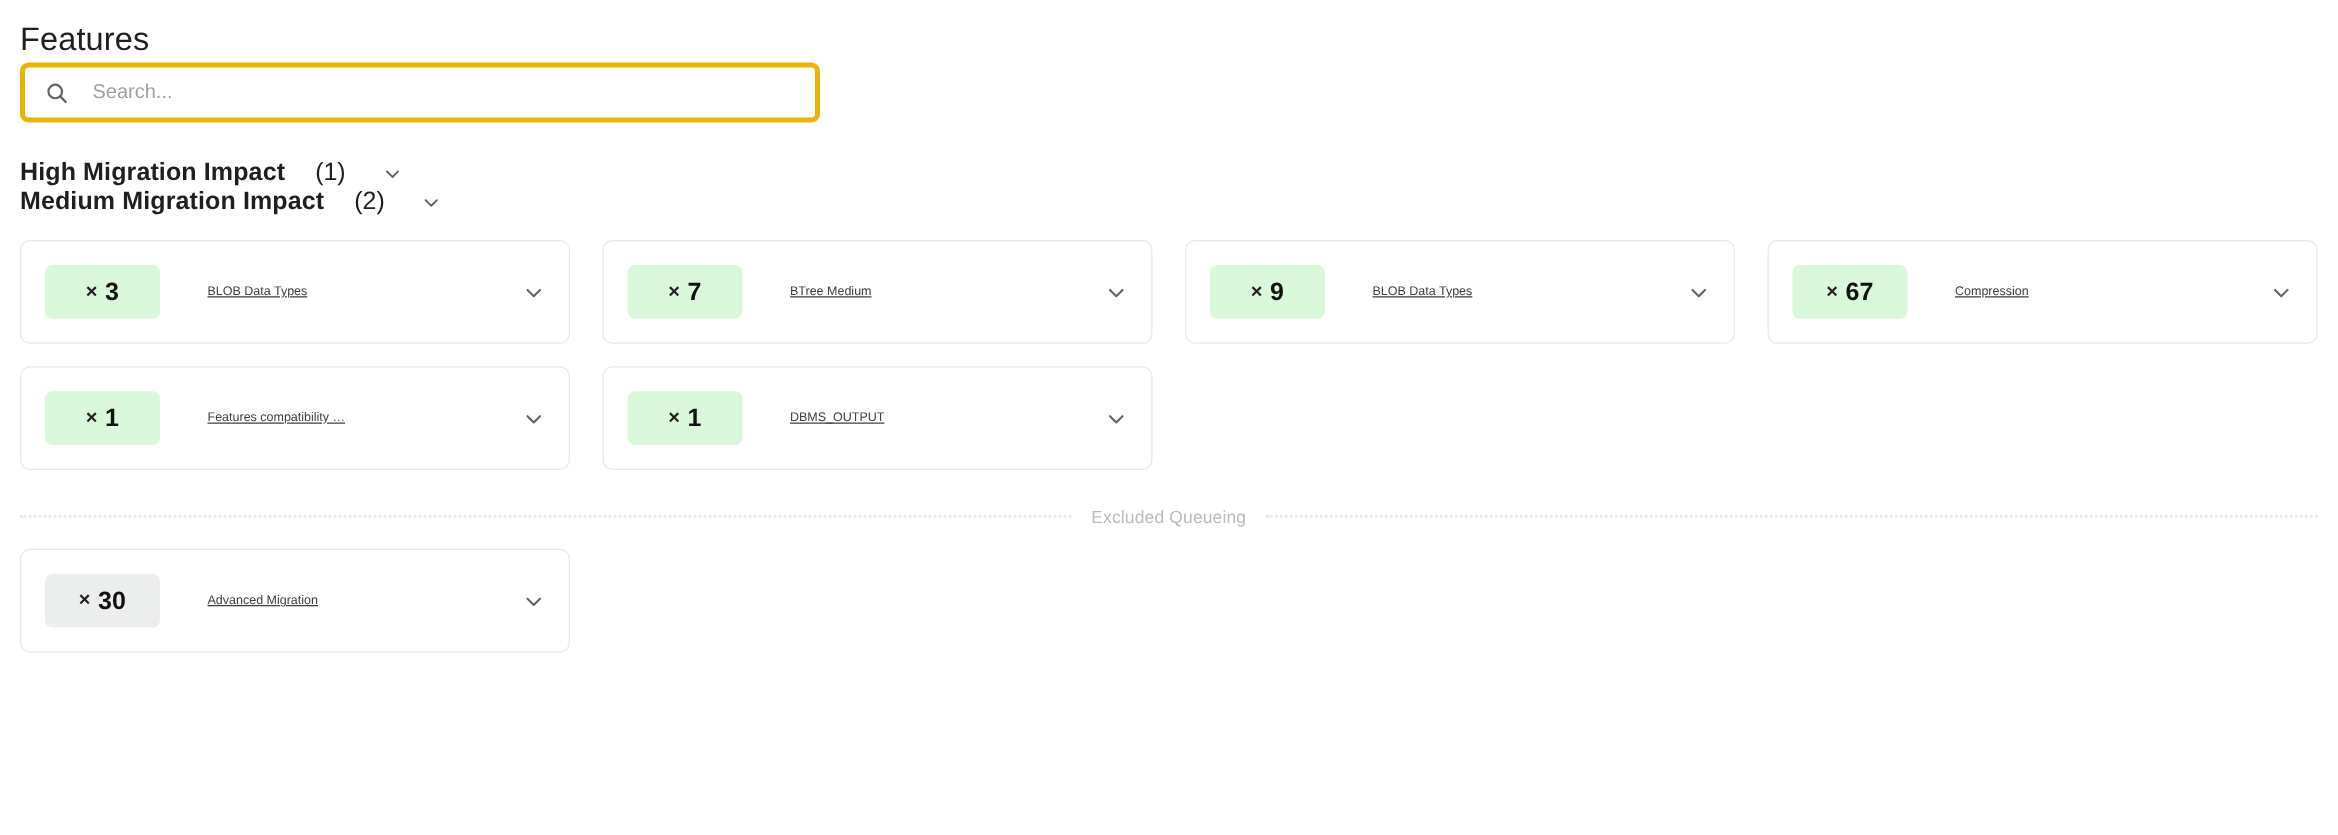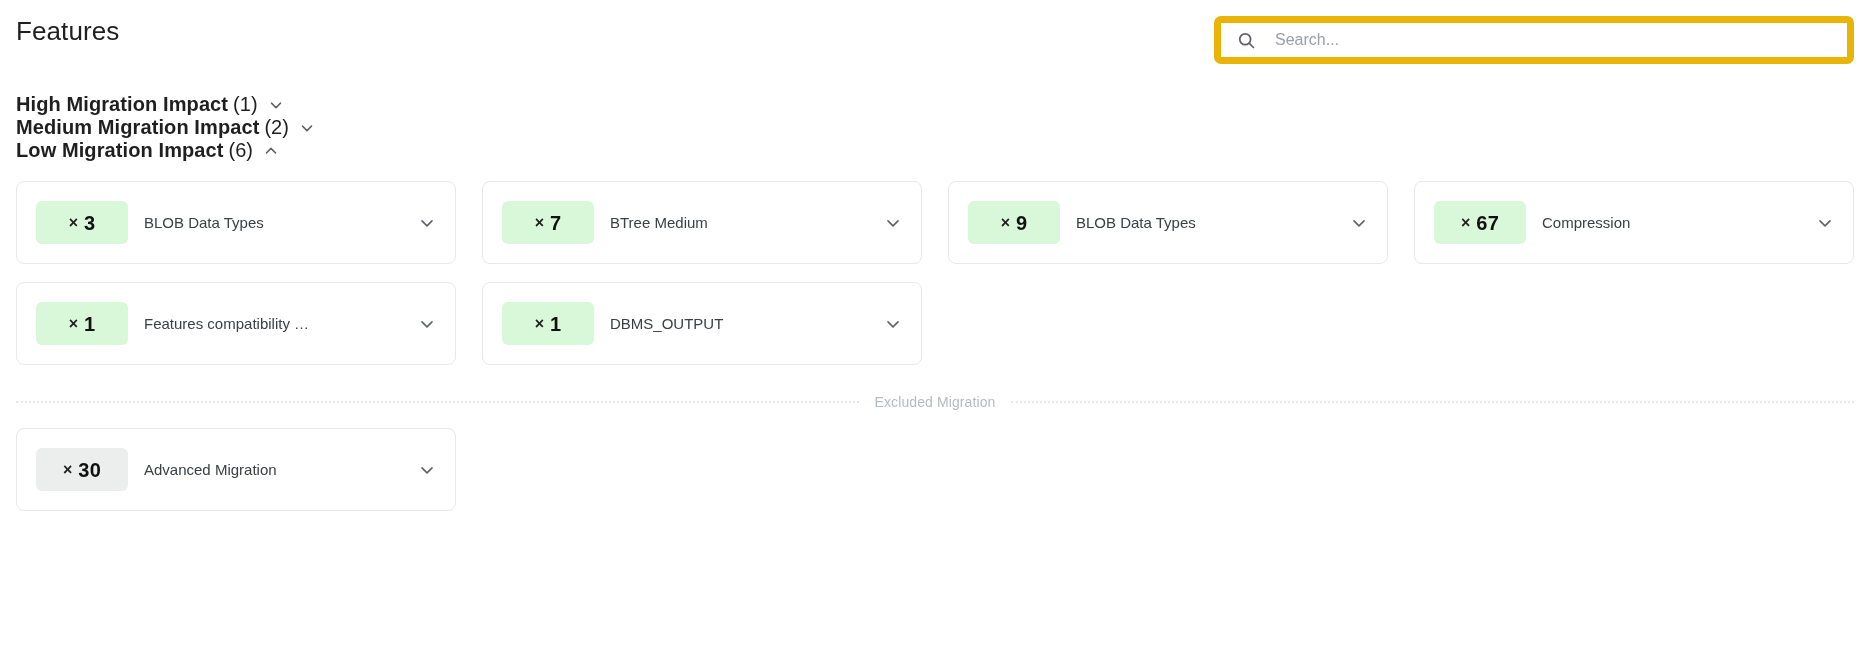--- a/index.html
+++ b/index.html
@@ -19,34 +19,35 @@
     height: 668px;
     padding: 0 16px;
   }
 
   
   .header-row {
     display: flex;
     align-items: flex-start;
     justify-content: space-between;
     padding-top: 14px;
+    flex-direction: column;
   }
 
   .page-title {
     font-size: 26px;
     font-weight: 400;
     color: #1f1f1f;
     letter-spacing: 0.1px;
     line-height: 34px;
   }
 
   .search-box {
     width: 640px;
     height: 48px;
-    border: 7px solid #eab308;
+    border: 4px solid #eab308;
     border-radius: 7px;
     background: #ffffff;
     display: flex;
     align-items: center;
     padding: 0 14px;
     margin-top: 2px;
   }
 
   .search-icon {
     width: 22px;
@@ -67,21 +68,21 @@
     font-size: 16px;
     color: #202124;
     padding-left: 18px;
   }
   .search-input::placeholder { color: #9aa0a6; }
 
   
   .group-header {
     display: flex;
     align-items: center;
-    gap: 5px;
+    gap: 24px;
     cursor: pointer;
     user-select: none;
   }
   .group-header + .group-header { margin-top: 0; text-align: center; }
 
   .group-title {
     font-size: 20px;
     font-weight: 700;
     color: #1f1f1f;
     letter-spacing: 0.1px;
@@ -152,26 +153,27 @@
   .badge-count {
     font-size: 20px;
     font-weight: 700;
     color: #111111;
     line-height: 1;
     letter-spacing: 0.2px;
   }
 
   .feature-name {
     flex: 1 1 auto;
-    font-size: 15px;
+    font-size: 10px;
     color: #3c4043;
-    padding-left: 16px;
+    padding-left: 38px;
     white-space: nowrap;
     overflow: hidden;
     text-overflow: ellipsis;
+    text-decoration: underline;
   }
 
   .card-caret {
     flex: 0 0 22px;
     width: 22px;
     height: 22px;
     color: #5f6368;
     display: flex;
     align-items: center;
     justify-content: center;
@@ -233,29 +235,20 @@
   <div class="group-header grp-medium">
     <span class="group-title">Medium Migration Impact</span>
     <span class="group-count">(2)</span>
     <span class="caret">
       <svg viewBox="0 0 24 24" width="18" height="18" fill="none" stroke="currentColor" stroke-width="2" stroke-linecap="round" stroke-linejoin="round">
         <polyline points="6 9.5 12 15.5 18 9.5"></polyline>
       </svg>
     </span>
   </div>
 
-  <div class="group-header grp-low">
-    <span class="group-title">Low Migration Impact</span>
-    <span class="group-count">(6)</span>
-    <span class="caret up">
-      <svg viewBox="0 0 24 24" width="18" height="18" fill="none" stroke="currentColor" stroke-width="2" stroke-linecap="round" stroke-linejoin="round">
-        <polyline points="6 9.5 12 15.5 18 9.5"></polyline>
-      </svg>
-    </span>
-  </div>
 
   <div class="card-grid">
 
     <div class="feature-card">
       <span class="badge">
         <span class="badge-x">×</span>
         <span class="badge-count">3</span>
       </span>
       <span class="feature-name">BLOB Data Types</span>
       <span class="card-caret">
@@ -327,21 +320,21 @@
         <svg viewBox="0 0 24 24" width="20" height="20" fill="none" stroke="currentColor" stroke-width="2" stroke-linecap="round" stroke-linejoin="round">
           <polyline points="6 9.5 12 15.5 18 9.5"></polyline>
         </svg>
       </span>
     </div>
 
   </div>
 
   <div class="excluded-divider">
     <span class="rule"></span>
-    <span class="excluded-label">Excluded Migration</span>
+    <span class="excluded-label">Excluded Queueing</span>
     <span class="rule"></span>
   </div>
 
   <div class="card-grid excluded-grid">
     <div class="feature-card">
       <span class="badge excluded">
         <span class="badge-x">×</span>
         <span class="badge-count">30</span>
       </span>
       <span class="feature-name">Advanced Migration</span>

